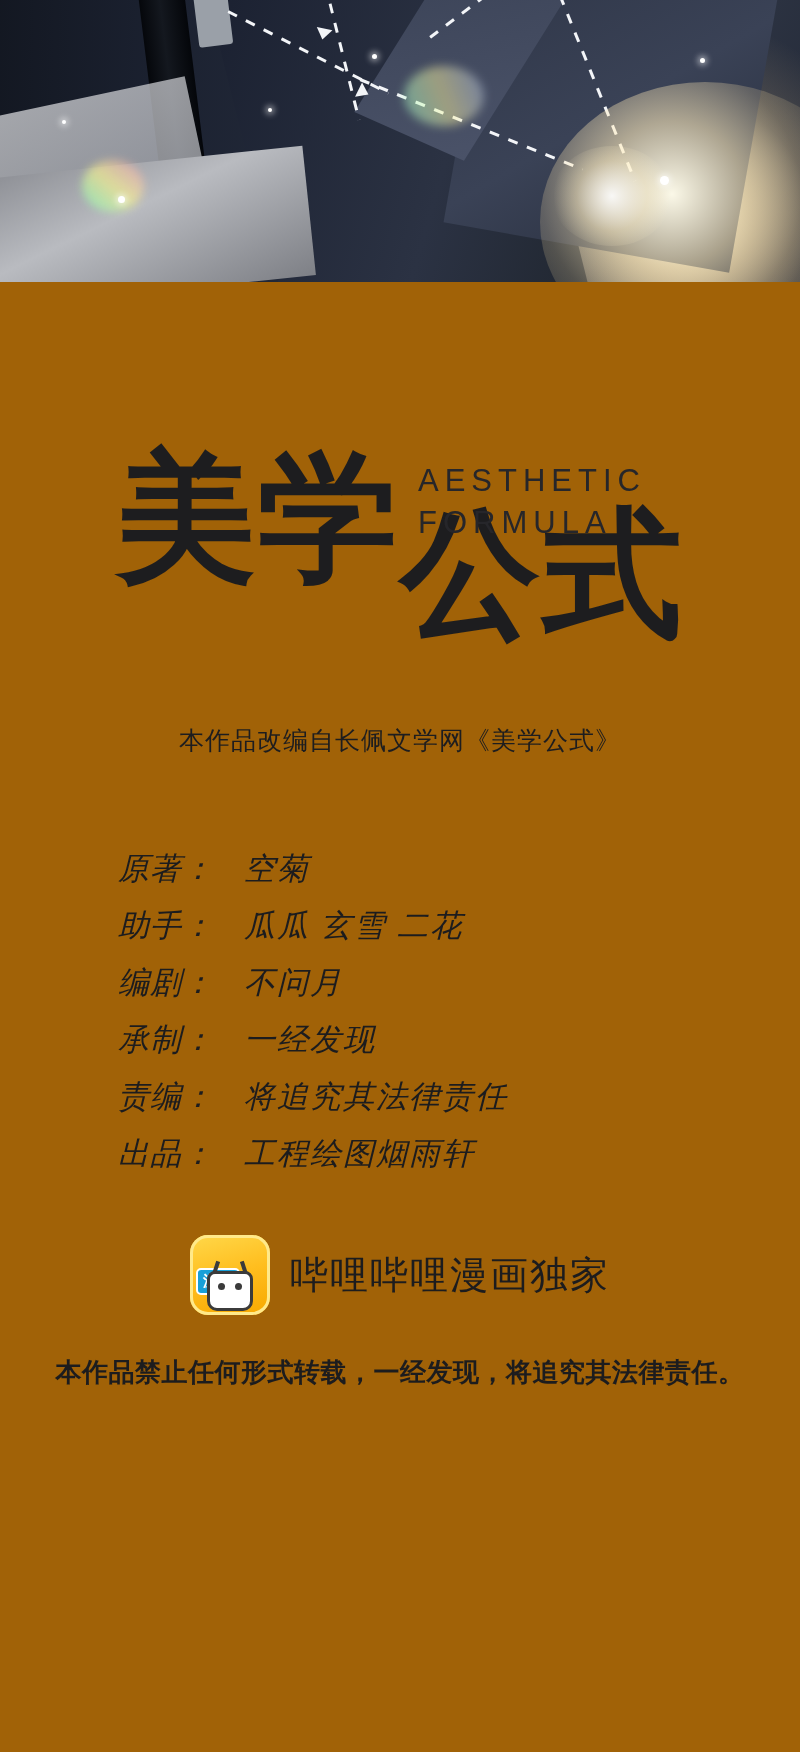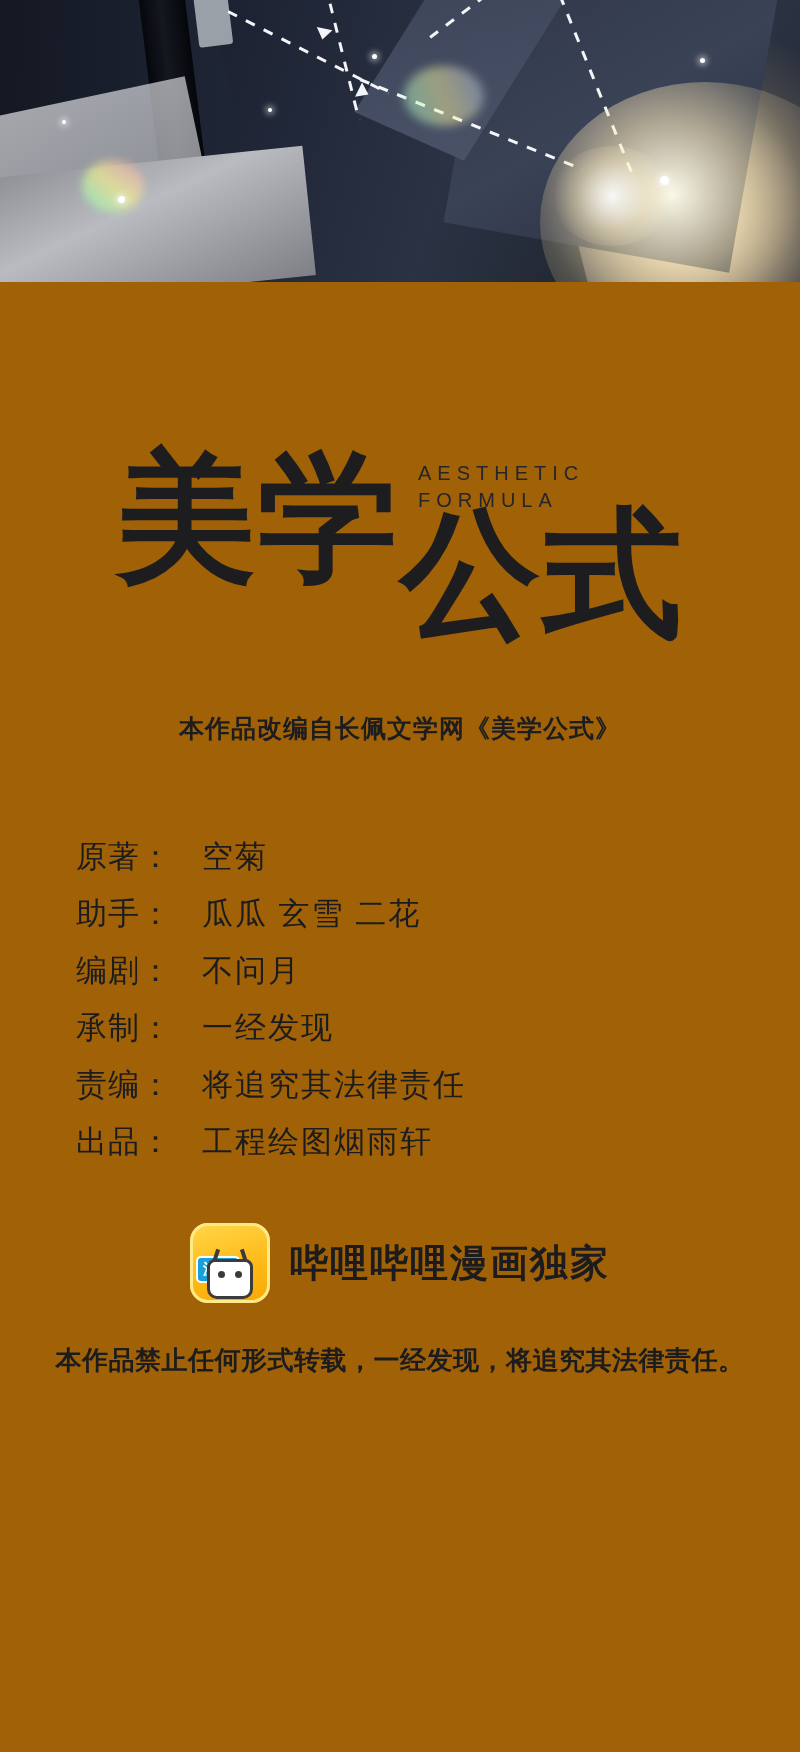--- a/index.html
+++ b/index.html
@@ -180,40 +180,40 @@
     white-space: nowrap;
   }
   .title-cn span.lower {
     display: inline-block;
     transform: translateY(56px);
   }
   .title-en {
     position: absolute;
     left: 418px;
     top: 12px;
-    font-size: 20px;
+    font-size: 31px;
     letter-spacing: 6px;
     line-height: 1.35;
     color: #26262a;
     font-weight: 400;
     text-align: left;
   }
   .subtitle {
-    margin-top: 24px;
+    margin-top: 36px;
     text-align: center;
     font-size: 25px;
     color: #1d1d1f;
     letter-spacing: 1px;
-    font-weight: bold;
   }
 
   
   .credits {
     margin: 96px 0 0 0;
-    padding-left: 76px;
+    padding-left: 118px;
+    font-style: italic;
   }
   .credit-row {
     display: flex;
     align-items: baseline;
     font-size: 31px;
     color: #1c1c1e;
     line-height: 1.0;
     margin-bottom: 26px;
     letter-spacing: 1px;
   }
@@ -273,21 +273,21 @@
   .app-icon .ear-l, .app-icon .ear-r {
     position: absolute;
     width: 4px; height: 14px;
     background: #3b3b3b;
     bottom: 40px;
   }
   .app-icon .ear-l { left: 24px; transform: rotate(18deg); }
   .app-icon .ear-r { left: 52px; transform: rotate(-18deg); }
   .footer-text {
     font-size: 38px;
-    font-weight: 700;
+    font-weight: 400;
     color: #1c1c1e;
     letter-spacing: 2px;
   }
   .disclaimer {
     margin-top: 40px;
     text-align: center;
     font-size: 26px;
     font-weight: 700;
     color: #1c1c1e;
     letter-spacing: 0.5px;

